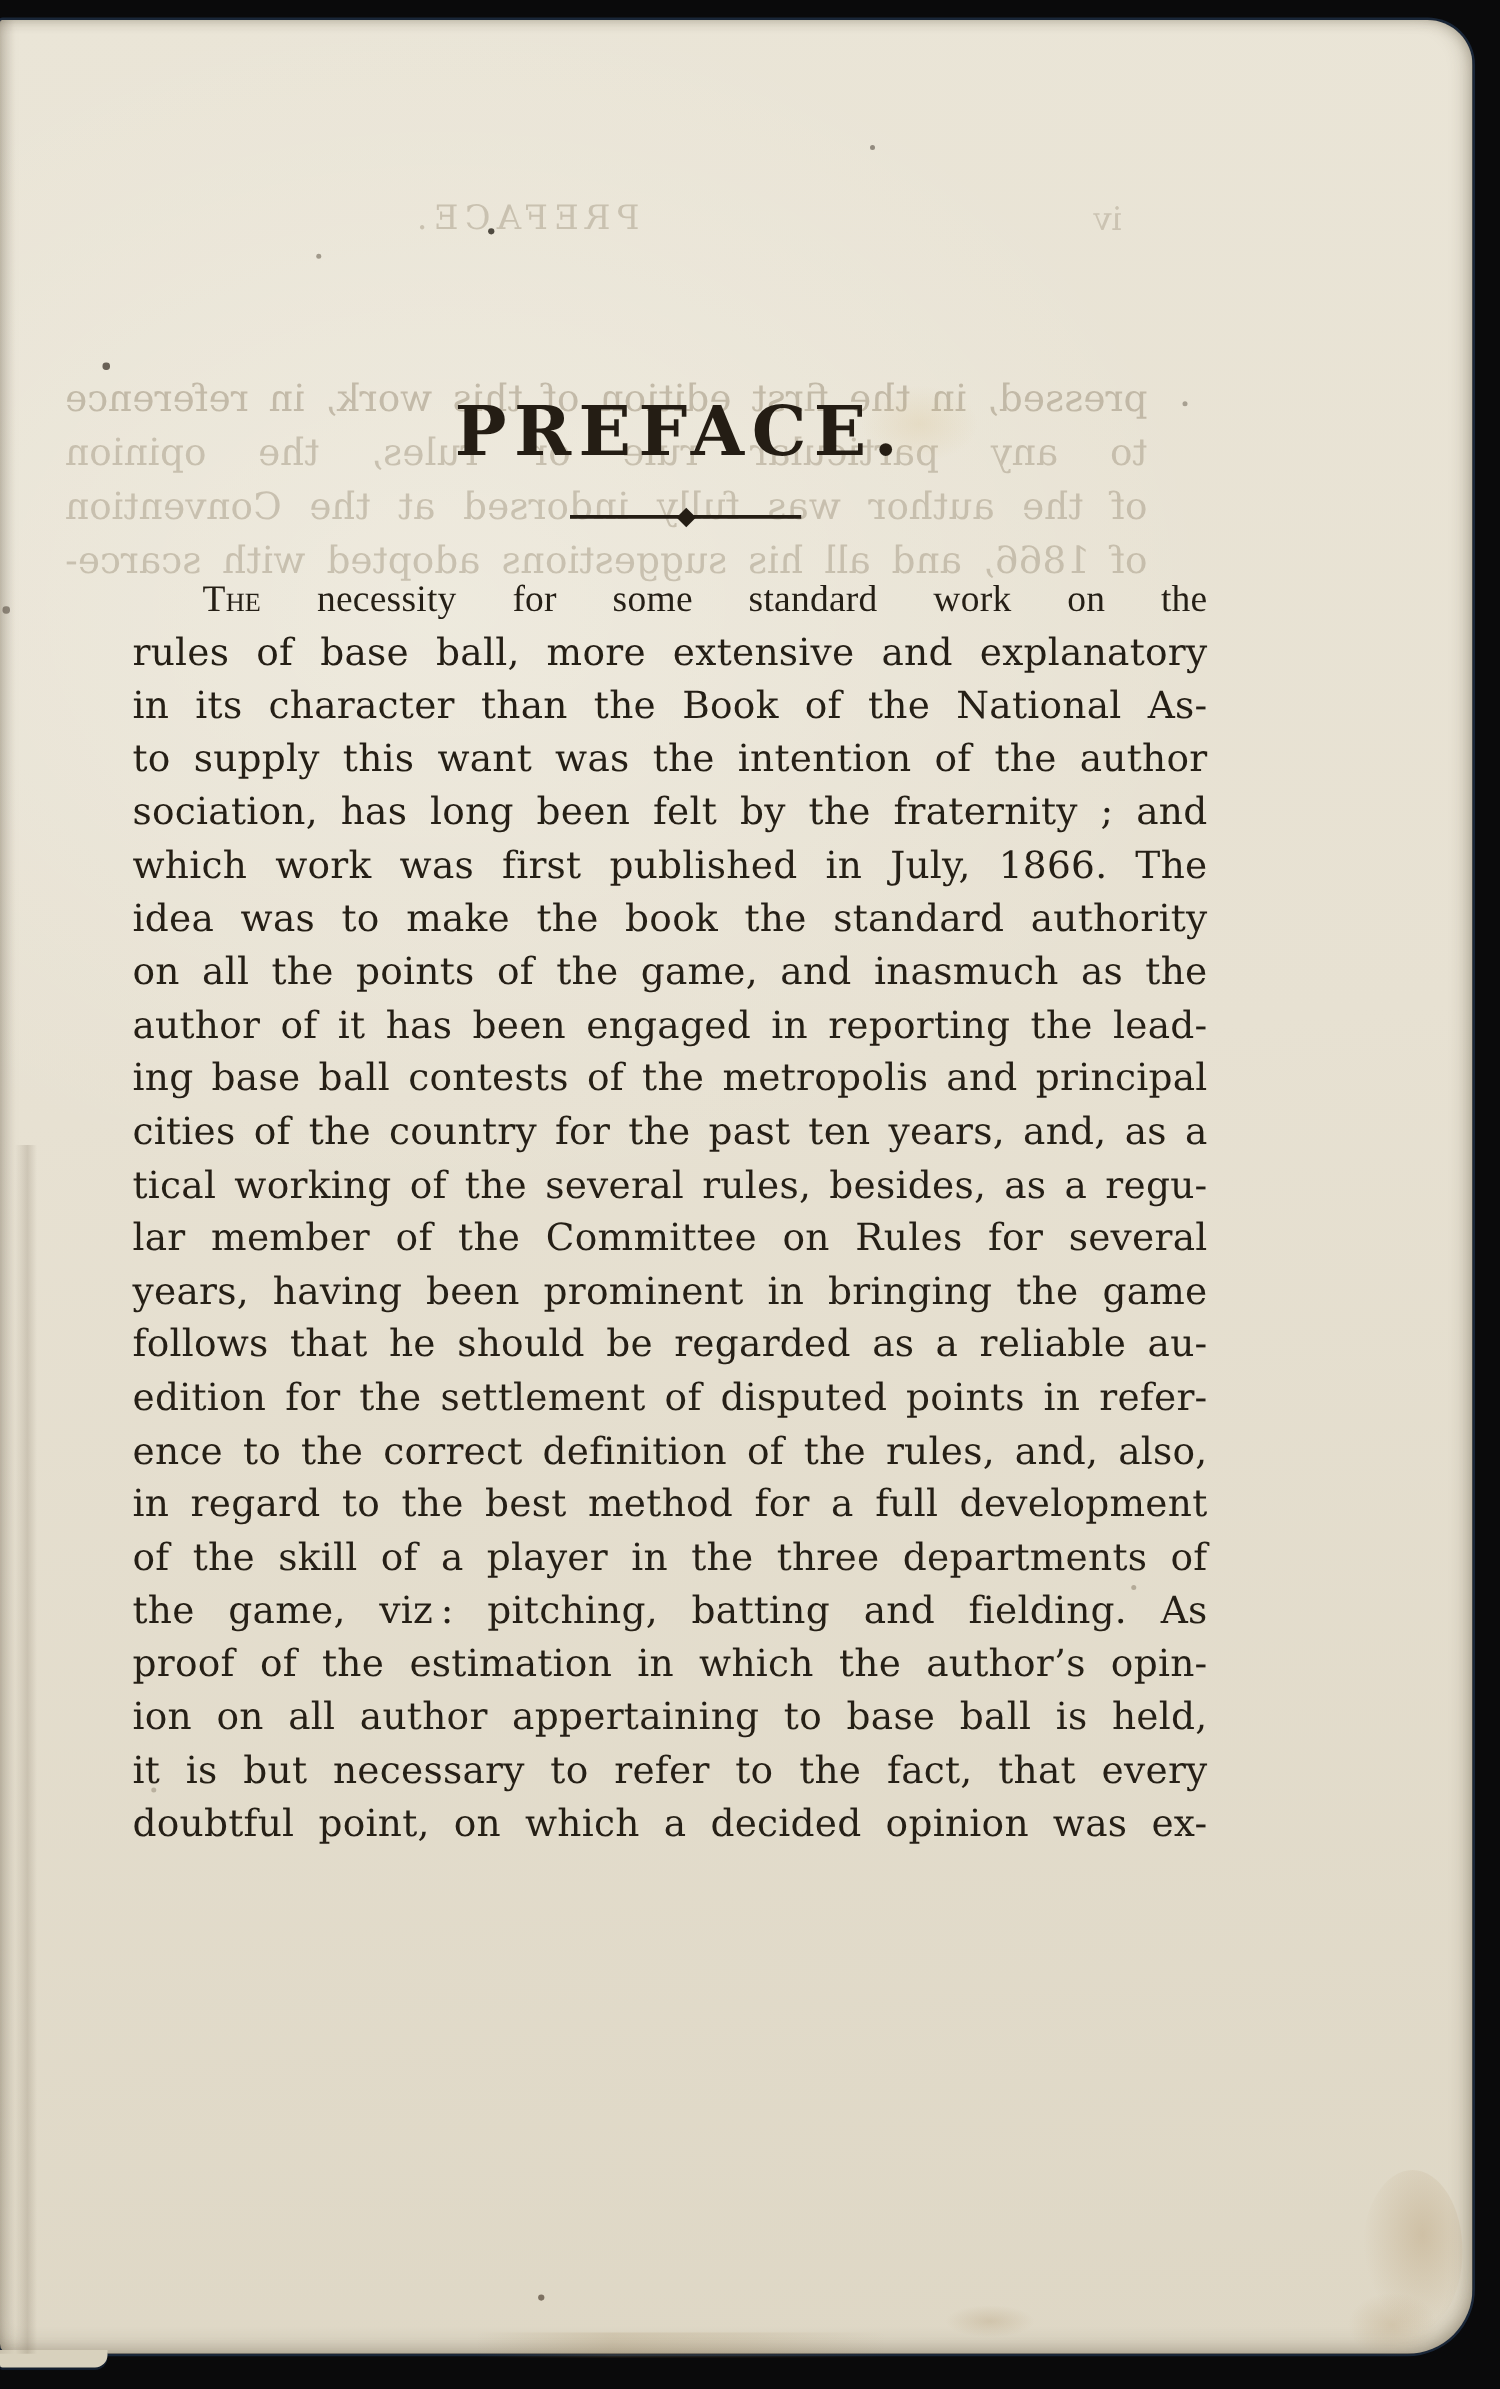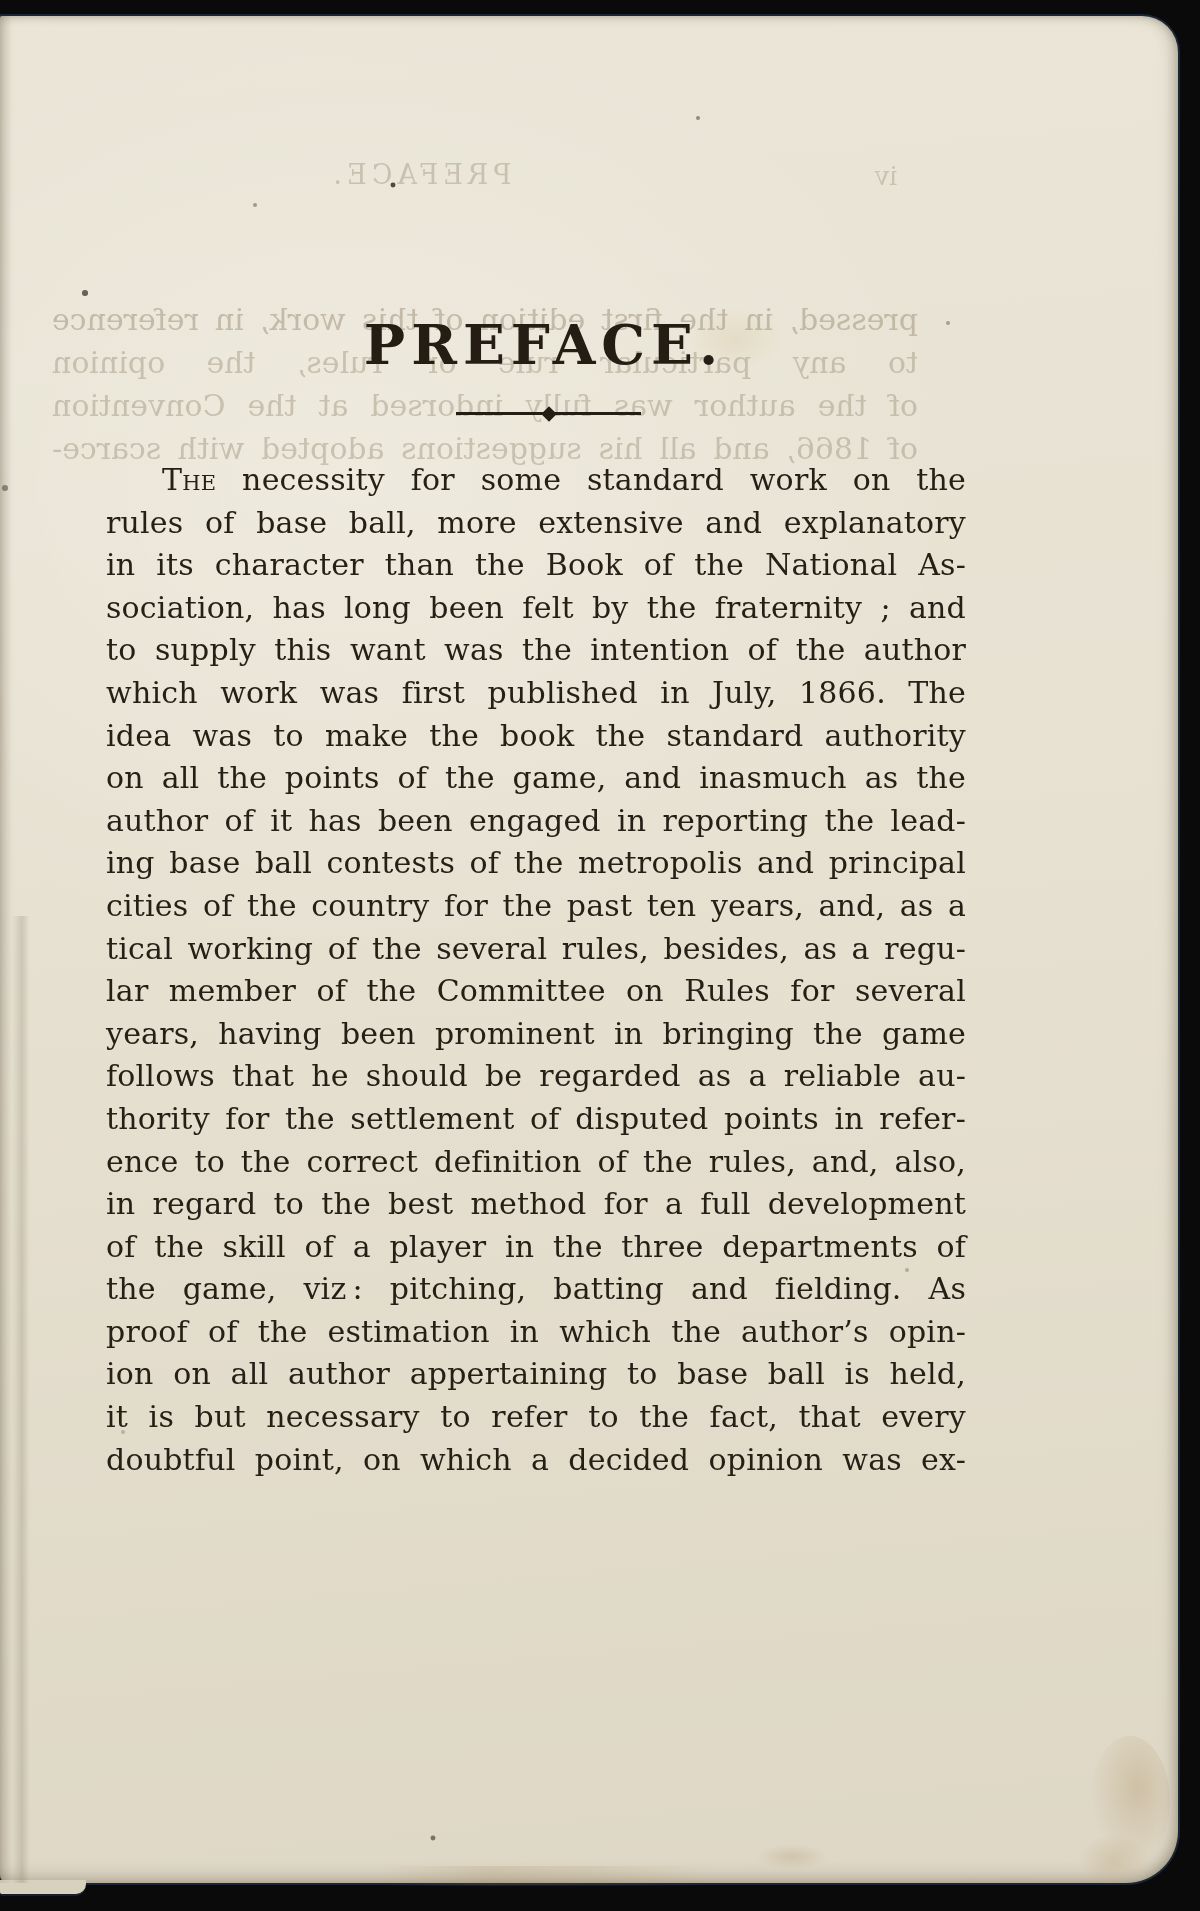--- a/index.html
+++ b/index.html
@@ -61,21 +61,21 @@
     width:11px;height:11px;background:#241d14;
     transform:translate(-50%,-50%) rotate(45deg);
   }
   .body{
     position:absolute;left:106px;top:443px;width:860px;z-index:2;
     font-family:"DejaVu Serif",serif;
     font-size:30px;line-height:42.6px;
     color:#251f16;letter-spacing:.2px;
   }
   .body .line{text-align:justify;text-align-last:justify;}
-  .body .line:first-child{text-indent:56px;}
+  .body .line:first-child{text-indent:56px;font-family:Liberation Serif, serif;}
   .sc{font-variant-caps:small-caps;}
 
   
   .stain{position:absolute;z-index:3;pointer-events:none;border-radius:50%;}
   .s1{left:1090px;top:1720px;width:80px;height:130px;background:radial-gradient(ellipse at 60% 40%, rgba(164,130,80,.28), rgba(164,130,80,0) 70%);}
   .s2{left:1078px;top:1818px;width:72px;height:52px;background:radial-gradient(ellipse, rgba(164,130,80,.22), rgba(164,130,80,0) 70%);}
   .s3{left:756px;top:1828px;width:72px;height:26px;background:radial-gradient(ellipse, rgba(150,118,70,.2), rgba(150,118,70,0) 70%);}
   .s4{left:380px;top:1850px;width:330px;height:20px;border-radius:0;background:linear-gradient(90deg,transparent,rgba(150,120,70,.16),rgba(150,120,70,.1),transparent);}
   .s5{left:688px;top:292px;width:95px;height:62px;background:radial-gradient(ellipse, rgba(190,150,60,.12), rgba(190,150,60,0) 70%);}
   .specks{
@@ -122,33 +122,33 @@
     <h1 class="title">PREFACE.</h1>
 
     <div class="rule">
       <span class="diamond"></span>
     </div>
 
     <div class="body" id="body-lines">
         <div class="line"><span class="sc">The</span><span> necessity for some standard work on the</span></div>
         <div class="line"><span>rules of base ball, more extensive and explanatory</span></div>
         <div class="line"><span>in its character than the Book of the National As-</span></div>
+        <div class="line"><span>to supply this want was the intention of the author</span></div>
         <div class="line"><span>sociation, has long been felt by the fraternity ; and</span></div>
-        <div class="line"><span>to supply this want was the intention of the author</span></div>
         <div class="line"><span>which work was first published in July, 1866. The</span></div>
         <div class="line"><span>idea was to make the book the standard authority</span></div>
         <div class="line"><span>on all the points of the game, and inasmuch as the</span></div>
         <div class="line"><span>author of it has been engaged in reporting the lead-</span></div>
         <div class="line"><span>ing base ball contests of the metropolis and principal</span></div>
         <div class="line"><span>cities of the country for the past ten years, and, as a</span></div>
         <div class="line"><span>tical working of the several rules, besides, as a regu-</span></div>
         <div class="line"><span>lar member of the Committee on Rules for several</span></div>
         <div class="line"><span>years, having been prominent in bringing the game</span></div>
         <div class="line"><span>follows that he should be regarded as a reliable au-</span></div>
-        <div class="line"><span>thority for the settlement of disputed points in refer-</span></div>
+        <div class="line"><span>edition for the settlement of disputed points in refer-</span></div>
         <div class="line"><span>ence to the correct definition of the rules, and, also,</span></div>
         <div class="line"><span>in regard to the best method for a full development</span></div>
         <div class="line"><span>of the skill of a player in the three departments of</span></div>
         <div class="line"><span>the game, viz : pitching, batting and fielding. As</span></div>
         <div class="line"><span>proof of the estimation in which the author’s opin-</span></div>
         <div class="line"><span>ion on all author appertaining to base ball is held,</span></div>
         <div class="line"><span>it is but necessary to refer to the fact, that every</span></div>
         <div class="line"><span>doubtful point, on which a decided opinion was ex-</span></div>
       </div>
 

